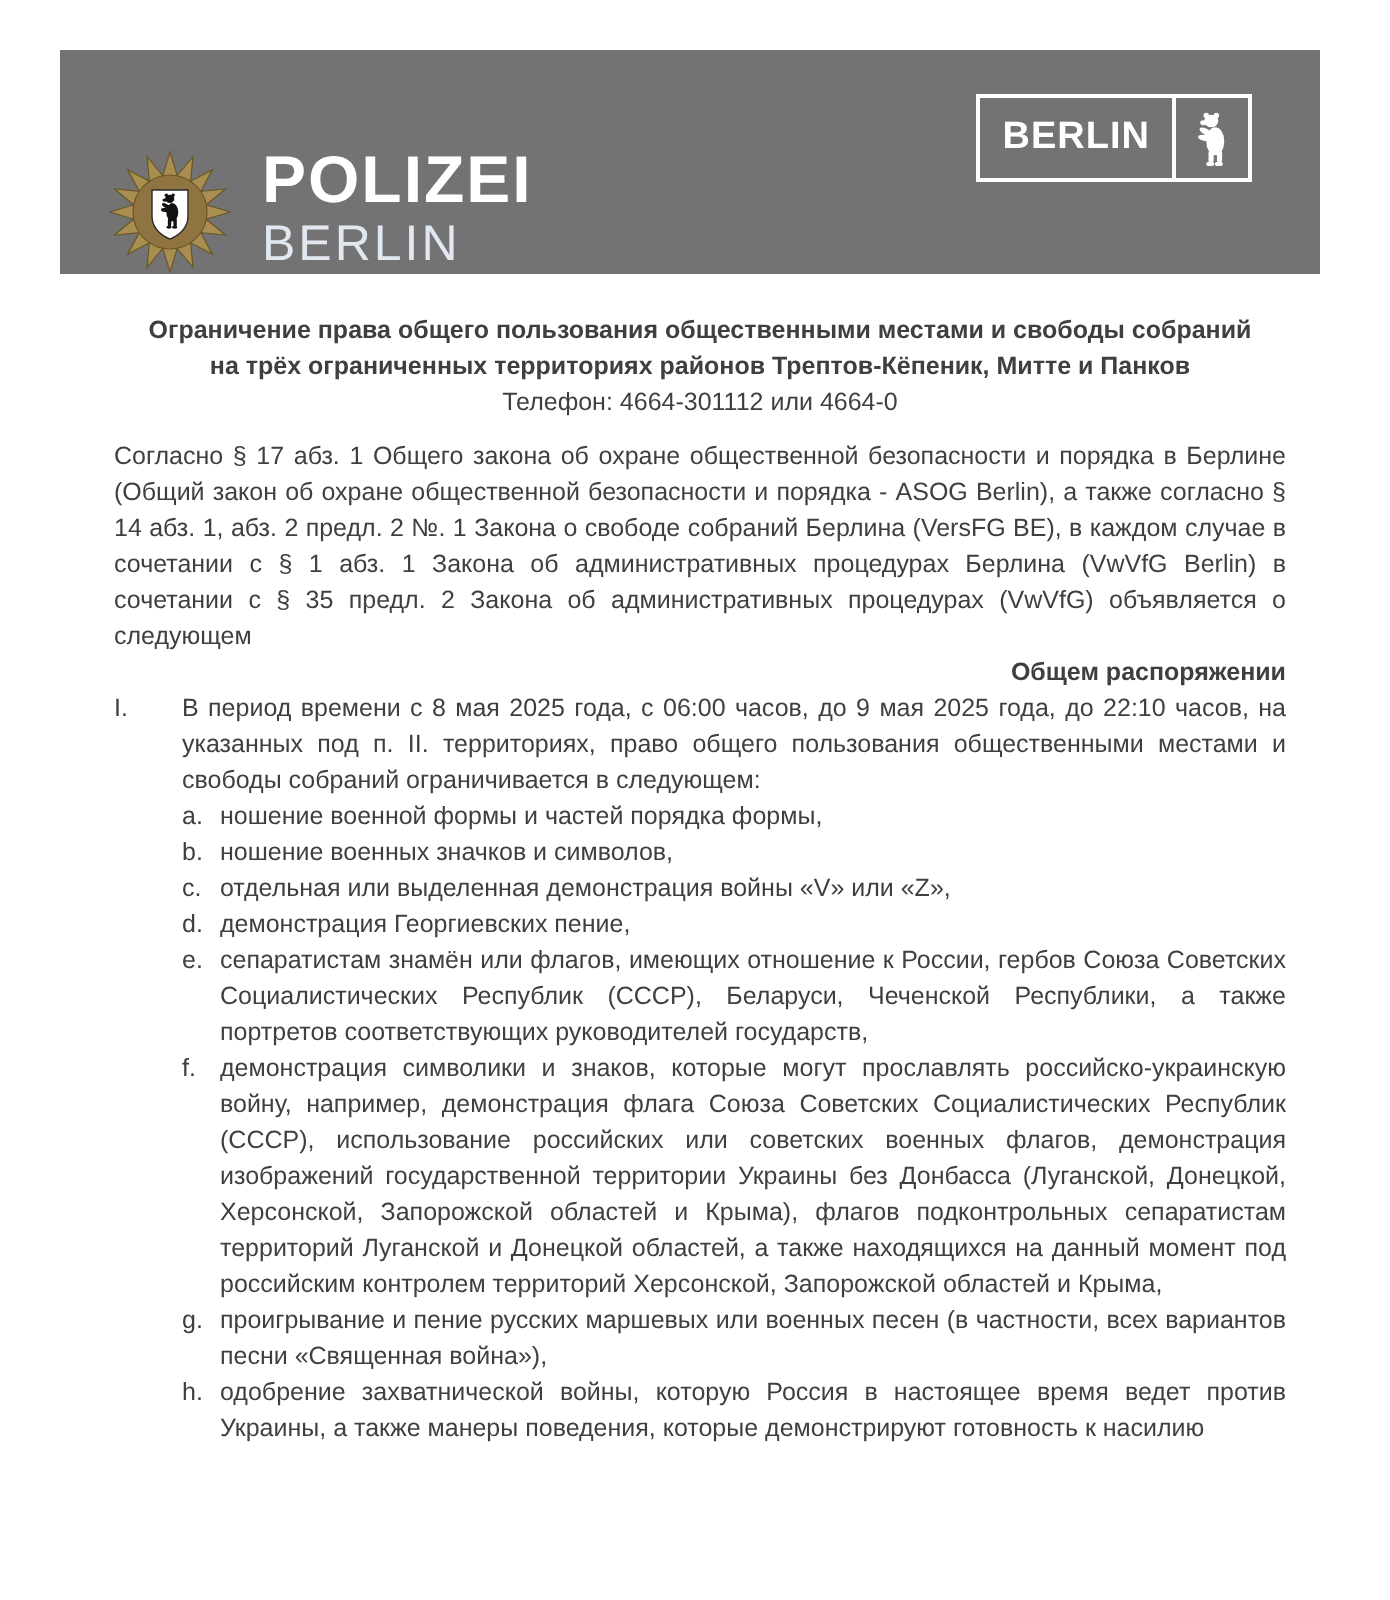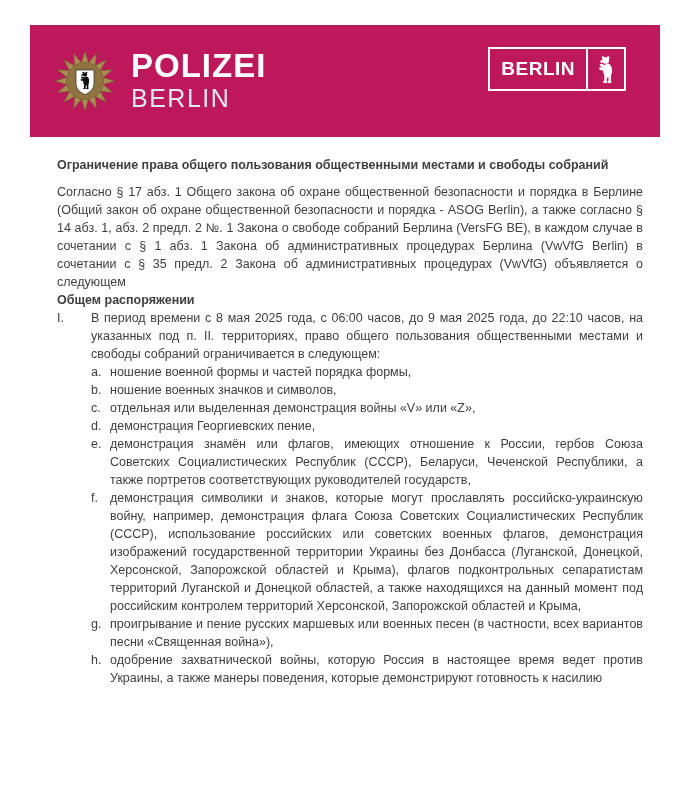--- a/index.html
+++ b/index.html
@@ -4,21 +4,21 @@
 <style>
   * { margin:0; padding:0; box-sizing:border-box; }
   html,body { background:#ffffff; }
   .page {
     position:relative; width:695px; height:800px; background:#ffffff;
     font-family:"Liberation Sans", sans-serif; color:#3f3f3f; overflow:hidden;
   }
   
   .banner {
     position:absolute; left:30px; top:25px; width:630px; height:112px;
-    background:#be185d; display:flex; align-items:center;
+    background:#737373; display:flex; align-items:flex-end;
   }
   .badge-wrap { margin-left:24px; width:62px; height:62px; flex:0 0 auto; }
   .logo-text { margin-left:15px; color:#ffffff; }
   .logo-title { font-size:33px; font-weight:bold; letter-spacing:1px; line-height:1.02; }
   .logo-sub   { font-size:25px; font-weight:400; color:#e2e8f0; letter-spacing:1.5px; margin-top:1px; }
   .berlin-box {
     position:absolute; right:34px; top:22px; height:44px;
     border:2px solid #ffffff; display:flex; align-items:stretch;
   }
   .berlin-box-label {
@@ -26,24 +26,24 @@
     padding:0 11px; display:flex; align-items:center;
   }
   .berlin-box-divider { width:2px; background:#ffffff; }
   .berlin-box-bear { width:36px; display:flex; align-items:center; justify-content:center; color:#ffffff; }
 
   
   .content {
     position:absolute; left:57px; top:156px; width:586px;
     font-size:12.5px; line-height:18px;
   }
-  .title-block { text-align:left; }
+  .title-block { text-align:center; }
   .tb { font-weight:bold; }
   .intro { text-align:justify; margin-top:9px; }
-  .order-heading { font-weight:bold; }
+  .order-heading { font-weight:bold;text-align:right; }
   .roman-item { display:flex; }
   .roman-marker { width:34px; flex:0 0 auto; }
   .roman-text { flex:1; text-align:justify; }
   .sub-list { margin-left:34px; }
   .sub-item { display:flex; }
   .sub-marker { width:19px; flex:0 0 auto; }
   .sub-text { flex:1; text-align:justify; }
   .closing { }
 </style>
 </head>
@@ -90,20 +90,22 @@
           <use href="#bear" fill="currentColor"></use>
         </svg>
       </div>
     </div>
   </div>
 
   <div class="content">
 
     <div class="title-block">
       <div class="tb">Ограничение права общего пользования общественными местами и свободы собраний</div>
+      <div class="tb">на трёх ограниченных территориях районов Трептов-Кёпеник, Митте и Панков</div>
+      <div>Телефон: 4664-301112 или 4664-0</div>
     </div>
 
     <p class="intro">Согласно § 17 абз. 1 Общего закона об охране общественной безопасности и порядка в Берлине (Общий закон об охране общественной безопасности и порядка - ASOG Berlin), а также согласно § 14 абз. 1, абз. 2 предл. 2 №. 1 Закона о свободе собраний Берлина (VersFG BE), в каждом случае в сочетании с § 1 абз. 1 Закона об административных процедурах Берлина (VwVfG Berlin) в сочетании с § 35 предл. 2 Закона об административных процедурах (VwVfG) объявляется о следующем</p>
 
     <div class="order-heading">Общем распоряжении</div>
 
     <div class="roman-item">
       <span class="roman-marker">I.</span>
       <span class="roman-text">В период времени с 8 мая 2025 года, с 06:00 часов, до 9 мая 2025 года, до 22:10 часов, на указанных под п. II. территориях, право общего пользования общественными местами и свободы собраний ограничивается в следующем:</span>
     </div>
@@ -120,21 +122,21 @@
       <div class="sub-item">
         <span class="sub-marker">c.</span>
         <span class="sub-text">отдельная или выделенная демонстрация войны «V» или «Z»,</span>
       </div>
       <div class="sub-item">
         <span class="sub-marker">d.</span>
         <span class="sub-text">демонстрация Георгиевских пение,</span>
       </div>
       <div class="sub-item">
         <span class="sub-marker">e.</span>
-        <span class="sub-text">демонстрация знамён или флагов, имеющих отношение к России, гербов Союза Советских Социалистических Республик (СССР), Беларуси, Чеченской Республики, а также портретов соответствующих руководителей государств,</span>
+        <span class="sub-text">сепаратистам знамён или флагов, имеющих отношение к России, гербов Союза Советских Социалистических Республик (СССР), Беларуси, Чеченской Республики, а также портретов соответствующих руководителей государств,</span>
       </div>
       <div class="sub-item">
         <span class="sub-marker">f.</span>
         <span class="sub-text">демонстрация символики и знаков, которые могут прославлять российско-украинскую войну, например, демонстрация флага Союза Советских Социалистических Республик (СССР), использование российских или советских военных флагов, демонстрация изображений государственной территории Украины без Донбасса (Луганской, Донецкой, Херсонской, Запорожской областей и Крыма), флагов подконтрольных сепаратистам территорий Луганской и Донецкой областей, а также находящихся на данный момент под российским контролем территорий Херсонской, Запорожской областей и Крыма,</span>
       </div>
       <div class="sub-item">
         <span class="sub-marker">g.</span>
         <span class="sub-text">проигрывание и пение русских маршевых или военных песен (в частности, всех вариантов песни «Священная война»),</span>
       </div>
       <div class="sub-item">

